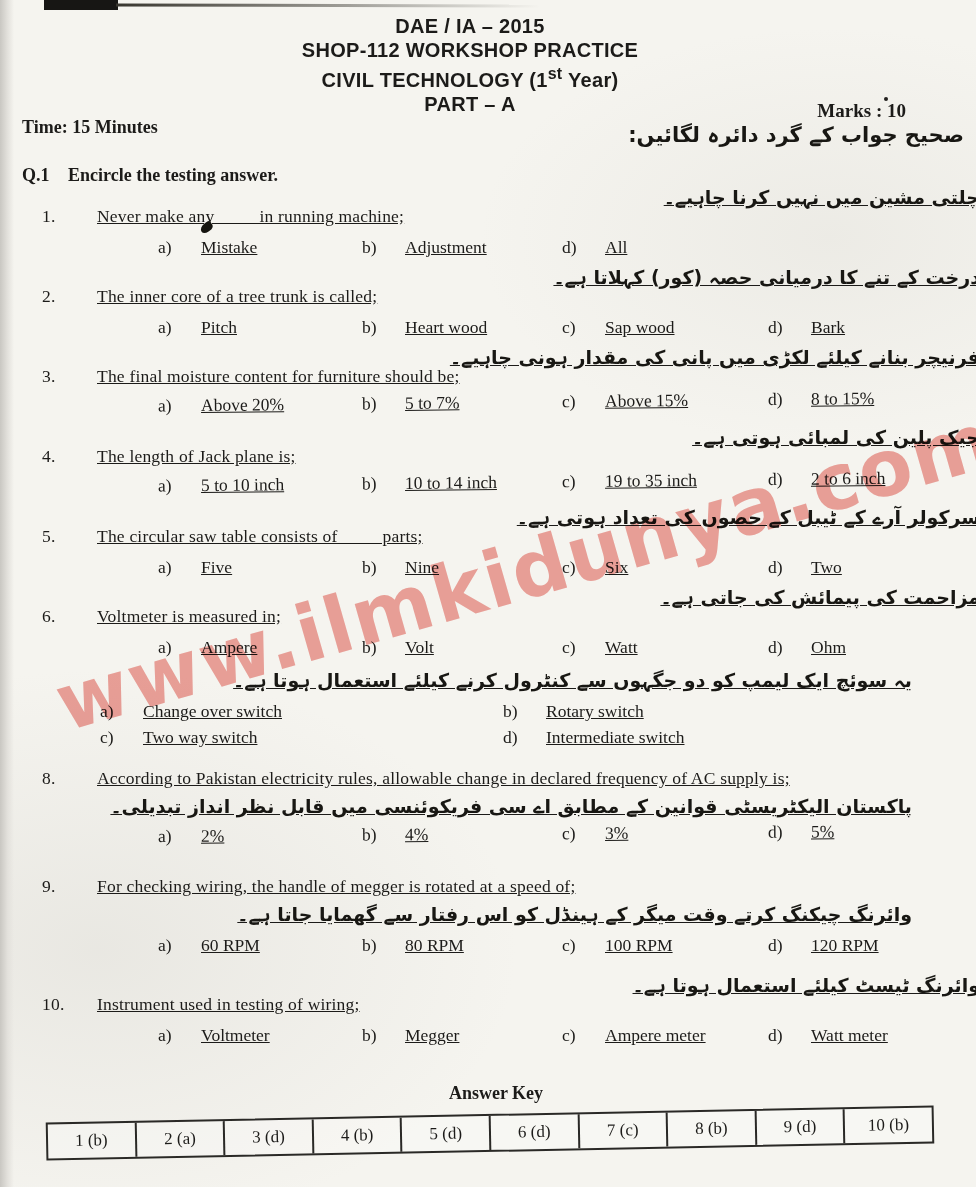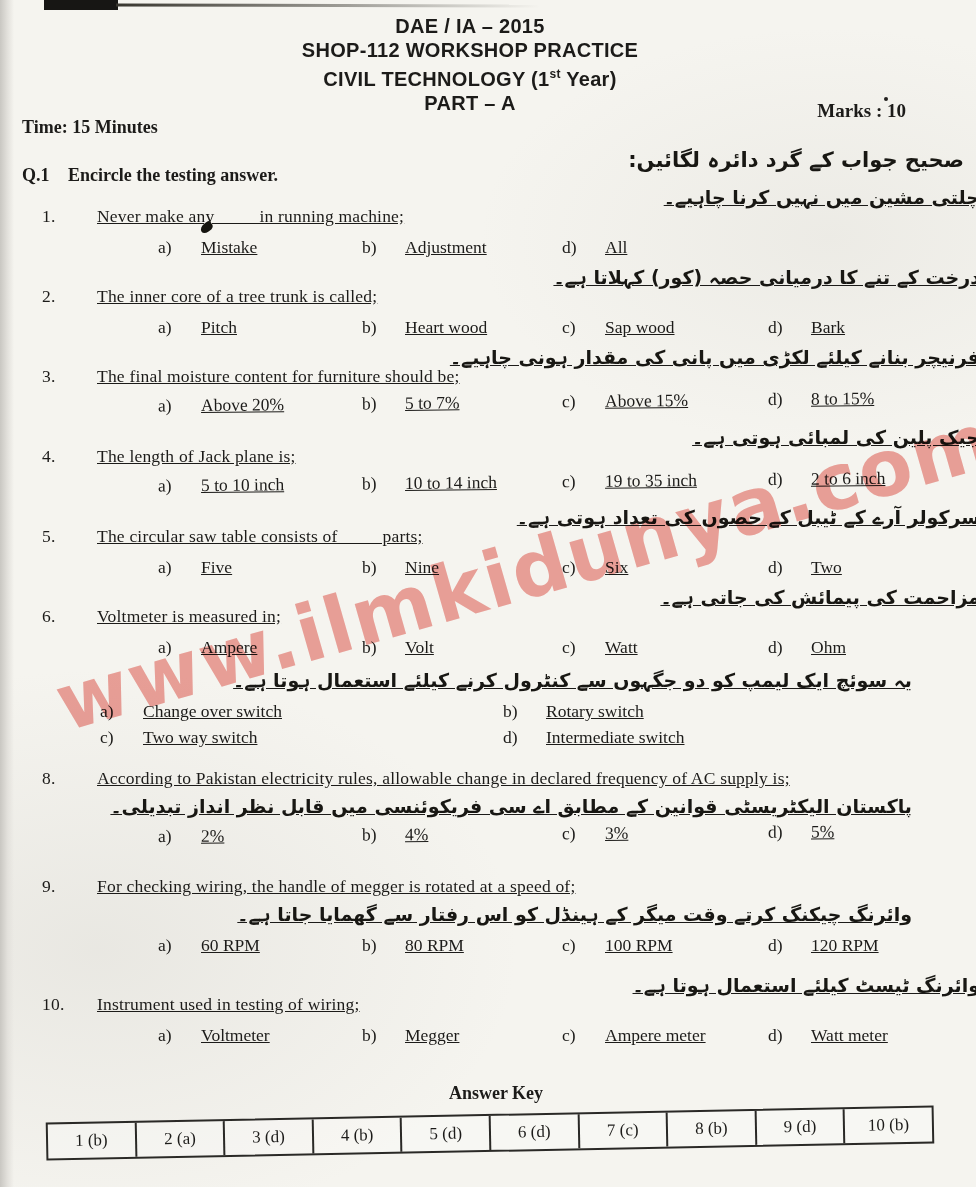--- a/index.html
+++ b/index.html
@@ -25,27 +25,27 @@
   
   .watermark { position:absolute; left:46px; top:662px; z-index:9;
     font-family:"DejaVu Sans",sans-serif; font-weight:bold; font-size:78px; letter-spacing:2px;
     white-space:nowrap; transform:rotate(-16deg); transform-origin:left top;
     color:rgba(238,142,136,.8); mix-blend-mode:multiply; pointer-events:none; }
 
   
   .header-wrap { padding-top:14px; text-align:center;
     font-family:"Liberation Sans","DejaVu Sans",sans-serif; font-weight:bold;
     font-size:20px; line-height:24px; letter-spacing:.3px; transform:translateX(-18px); }
-  .header-wrap sup { font-size:12px;text-align:right; }
+  .header-wrap sup { font-size:16px;text-align:right; }
 
   
   .marks { position:absolute; right:70px; top:100px; font-weight:bold; font-size:19px; }
   .time  { position:absolute; left:22px;  top:117px; font-weight:bold; font-size:18px; }
   .urdu  { font-family:"DejaVu Sans",sans-serif; direction:rtl; font-weight:bold; color:#181713; }
-  .urdu-instruction { position:absolute; right:12px; top:148px; font-size:21px; }
+  .urdu-instruction { position:absolute; right:12px; top:123px; font-size:21px; }
   .q1-heading { position:absolute; left:22px; top:165px; font-weight:bold; font-size:18px; }
   .q1-heading .qlabel { margin-right:14px; }
 
   
   #questions { position:absolute; top:186px; left:16px; width:100%; z-index:2;text-decoration:underline; }
   .question { display:flex; flex-direction:column; padding-bottom:6px; }
   .q-urdu { order:1; display:block; text-align:right; padding-right:12px;
     font-size:19px; line-height:22px; margin-bottom:-6px; }
   .q-line { order:2; padding-left:26px; line-height:28px; font-size:17.5px; letter-spacing:.2px; }
   .q-num { display:inline-block; width:55px; }

